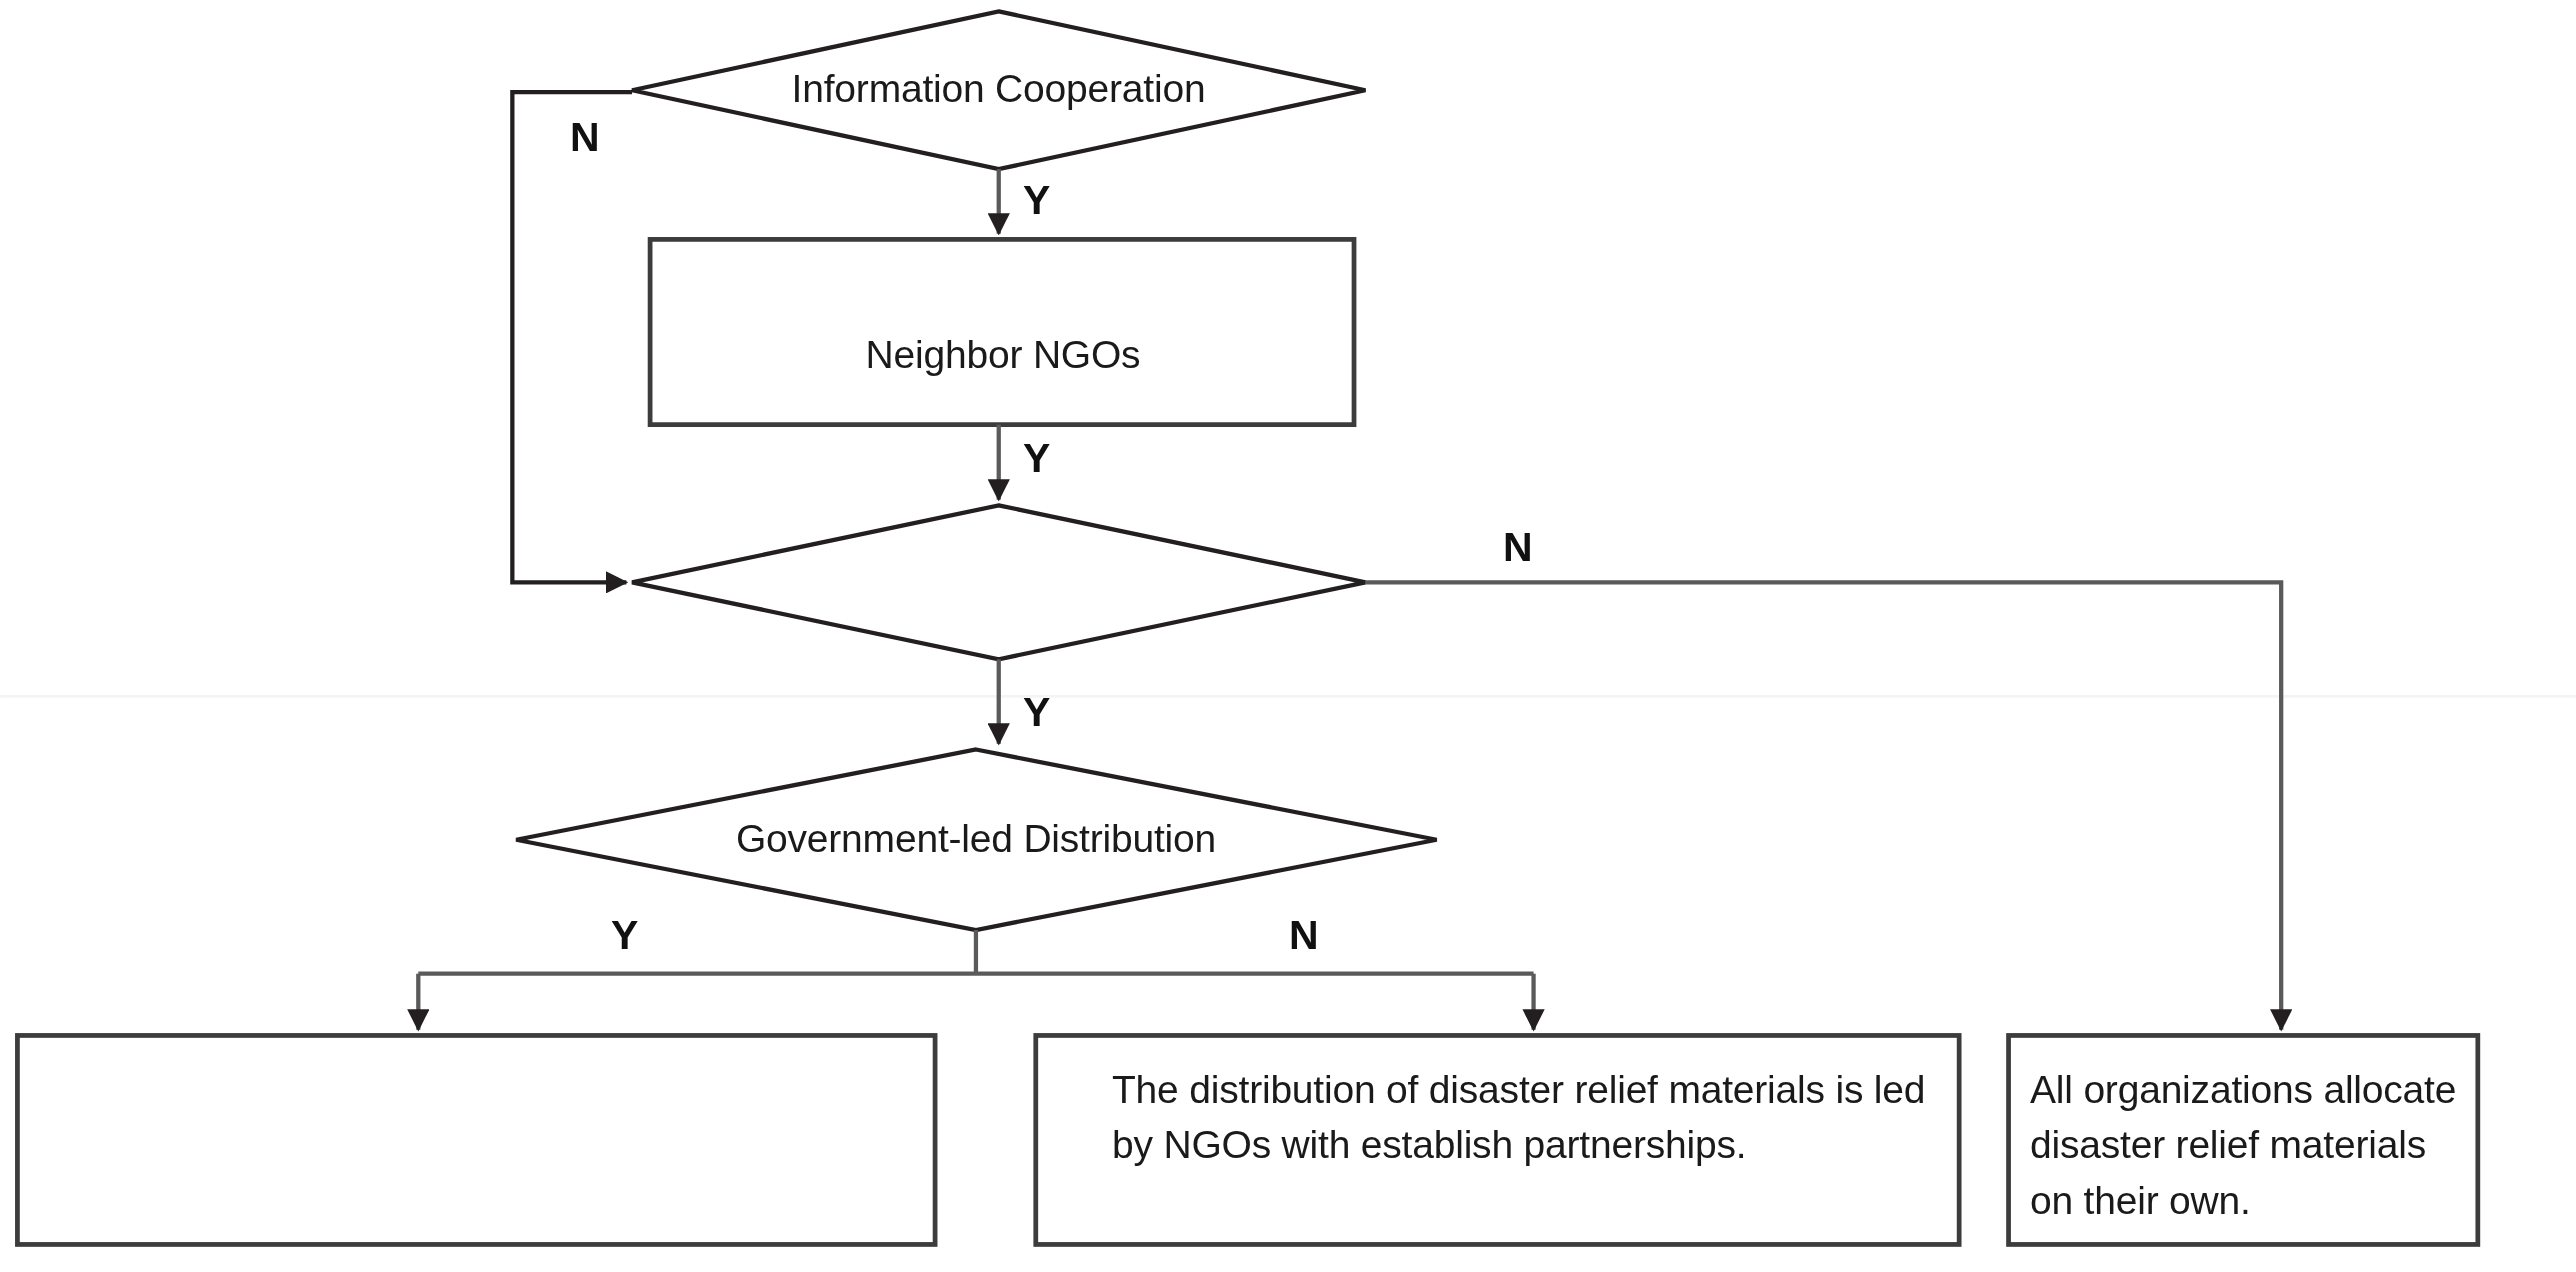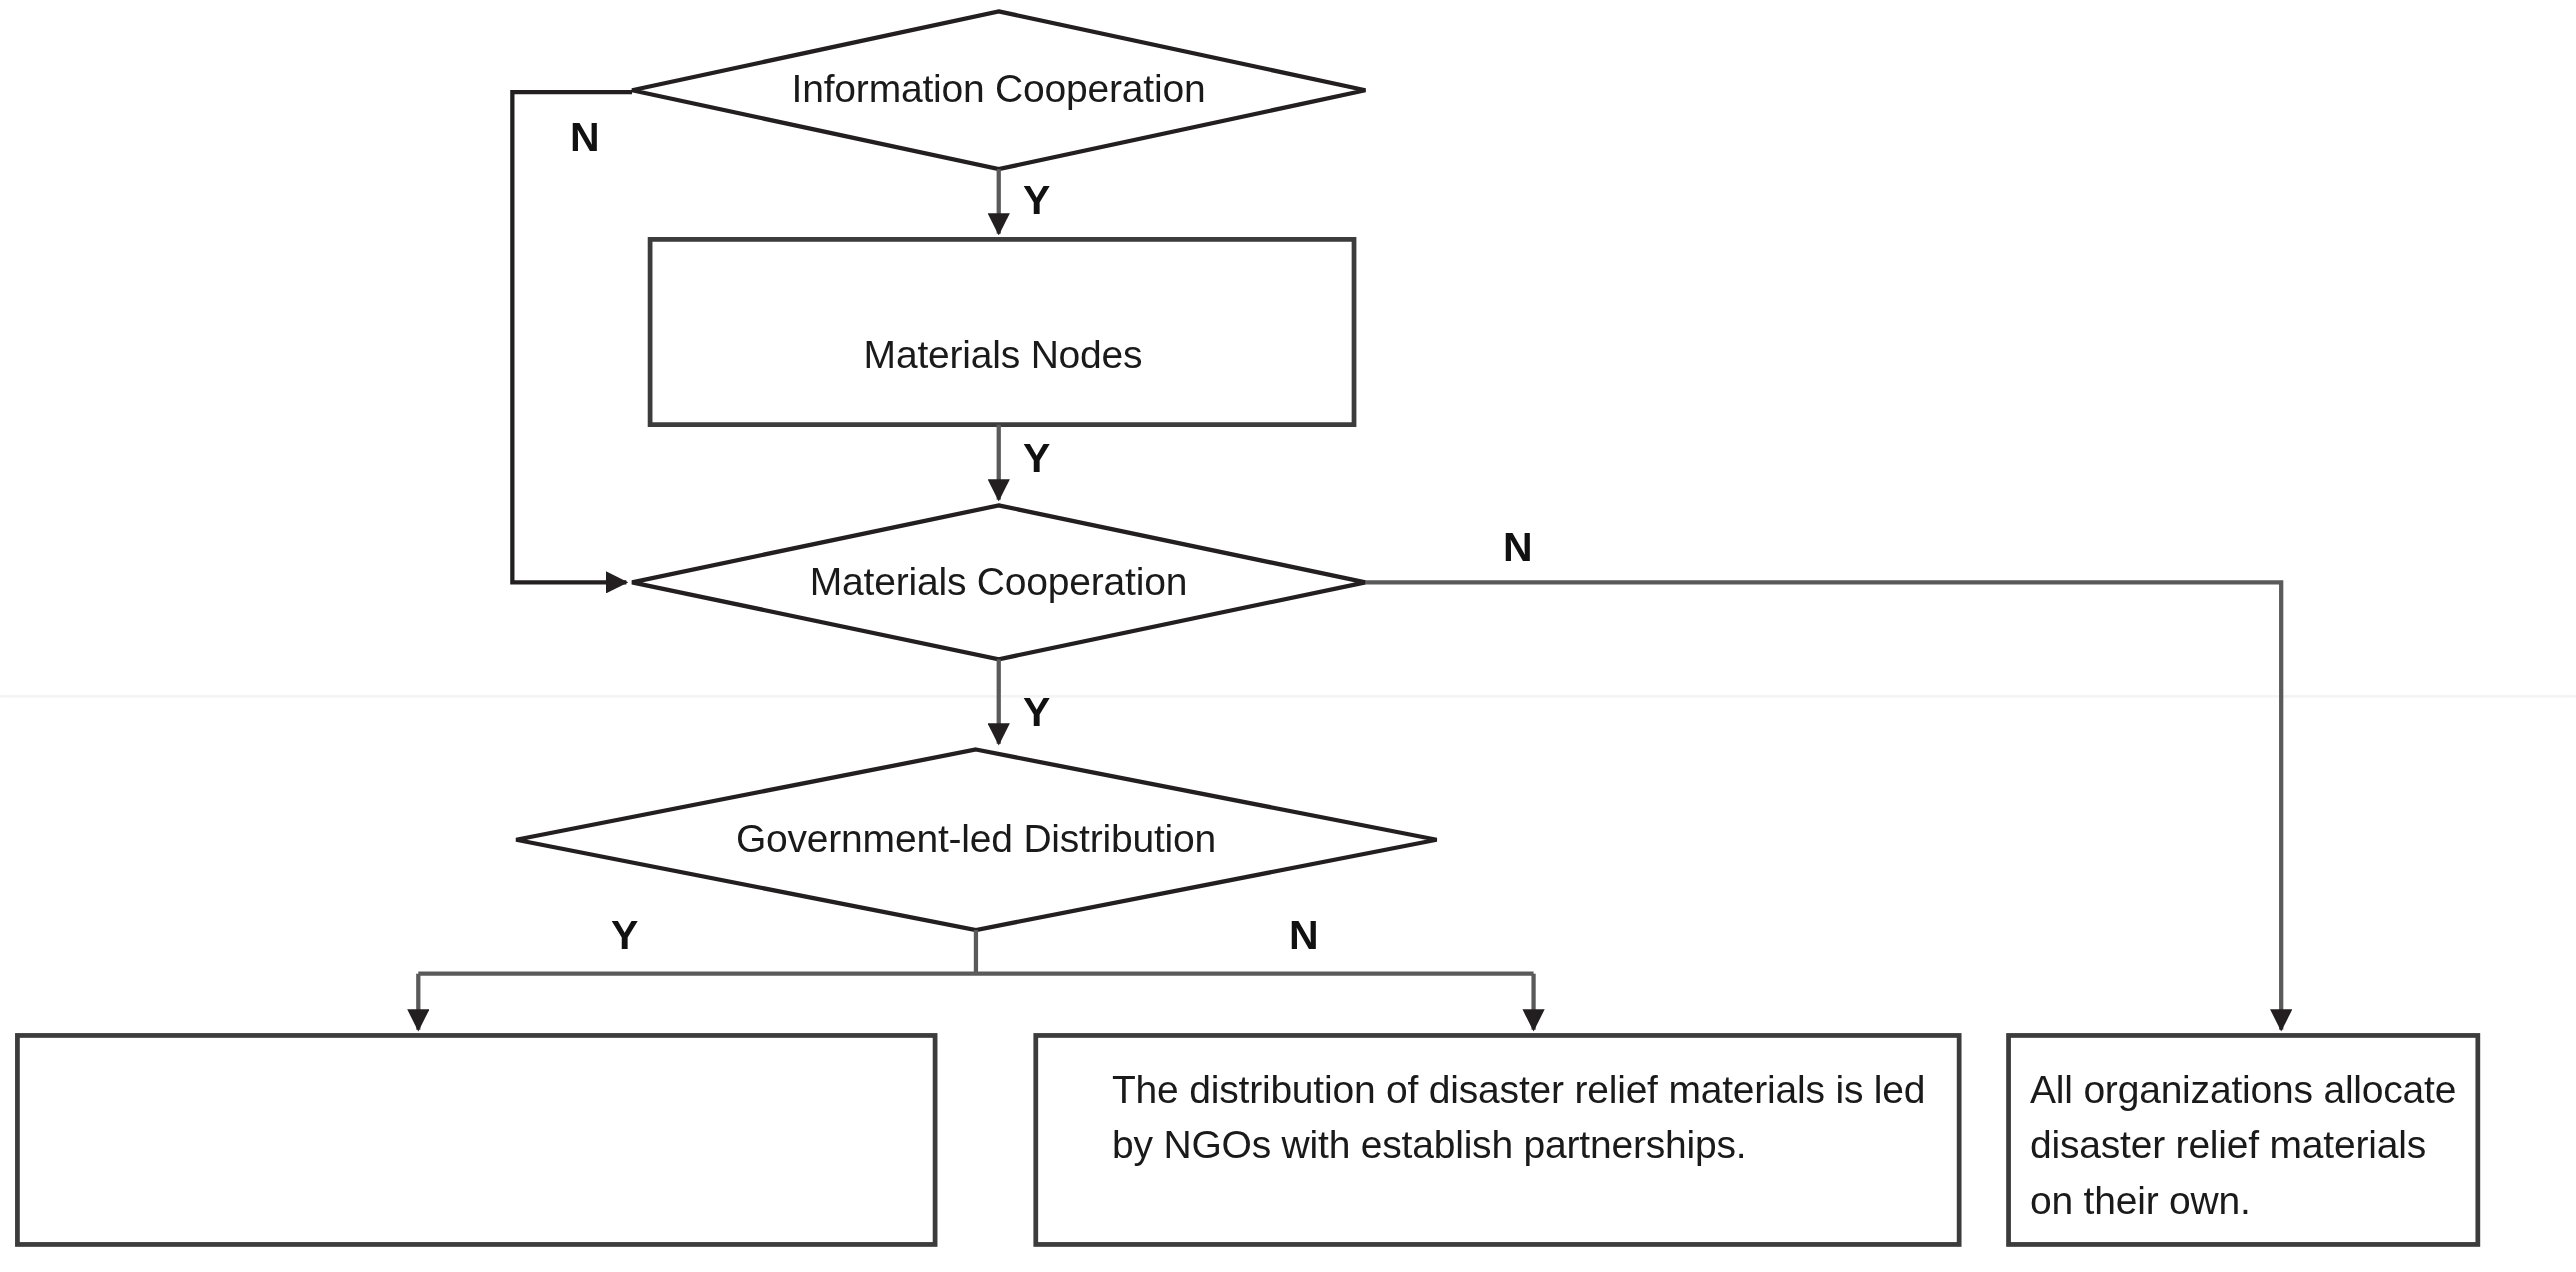--- a/index.html
+++ b/index.html
@@ -102,23 +102,22 @@
     <path d="M 440 1025 L 1614 1025" fill="none" stroke="#5a5a5a" stroke-width="4.5"></path>
 
     <path d="M 440 1025 L 440 1084" fill="none" stroke="#5a5a5a" stroke-width="4.5" marker-end="url(#arrow)"></path>
 
     <path d="M 1614 1025 L 1614 1084" fill="none" stroke="#5a5a5a" stroke-width="4.5" marker-end="url(#arrow)"></path>
   </svg>
 
   <div class="node-text diamond-label" style="left:685px; top:67px; width:627px;">Information Cooperation</div>
 
 
-  <div class="node-text process-label" style="left:656px; top:329px; width:694px;">Materials Nodes</div>
+  <div class="node-text process-label" style="left:656px; top:329px; width:694px;">Neighbor NGOs</div>
 
-  <div class="node-text diamond-label" style="left:685px; top:560px; width:627px;">Materials Cooperation</div>
 
   <div class="node-text diamond-label" style="left:596px; top:817px; width:760px;">Government-led Distribution</div>
 
 
   <div class="node-text terminal-label" style="left:1112px; top:1062px; width:817px;">The distribution of disaster relief materials is led by NGOs with establish partnerships.</div>
 
   <div class="node-text terminal-label" style="left:2030px; top:1062px; width:437px;">All organizations allocate disaster relief materials on their own.</div>
 
   <div class="edge-label" style="left:570px; top:114px;">N</div>
 

